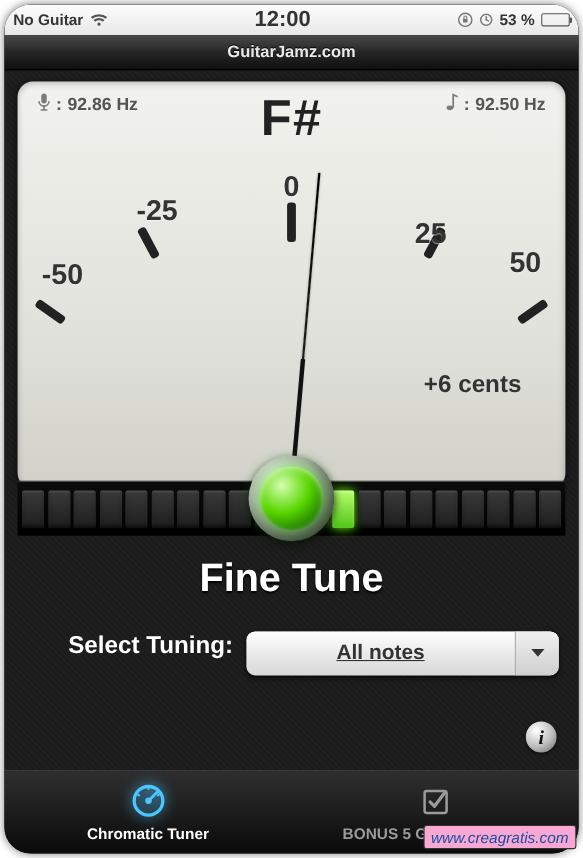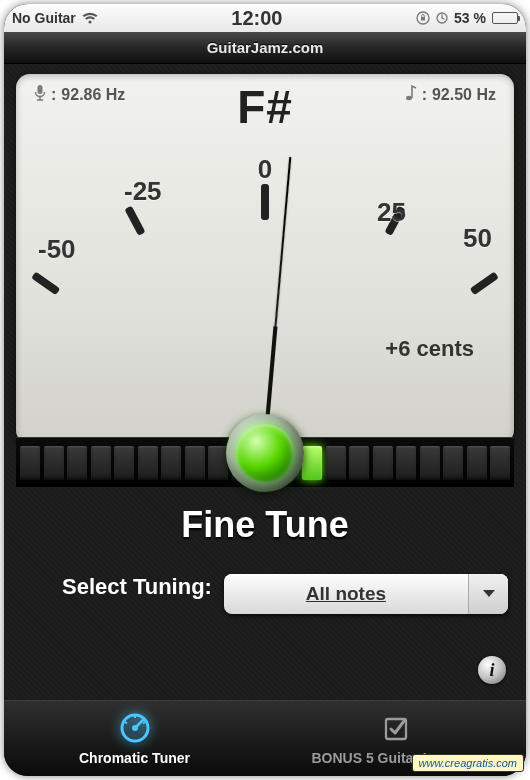--- a/index.html
+++ b/index.html
@@ -211,21 +211,21 @@
       align-items:center; justify-content:center;
       gap:5px; color:#9b9b9b; font-size:14px; font-weight:600;
     }
     .tab.active { color:#fff; }
     .tab.active .tab-icon { filter: drop-shadow(0 0 6px #4cc6ff); }
     .tab-icon { width:34px; height:34px; display:flex; align-items:center; justify-content:center; }
 
     
     .watermark{
       position:absolute; right:6px; bottom:8px;
-      background:#fef9c3; color:#1951a0; font-size:11px;
+      background:#f9a8d4; color:#1951a0; font-size:14px;
       padding:2px 6px; border:1px solid #333; border-radius:3px;
       font-family:Verdana,sans-serif; font-style:italic; z-index:99;
     }
   </style>
 </head>
 <body>
 
 <div class="device-frame">
 
   <div class="status-bar">

